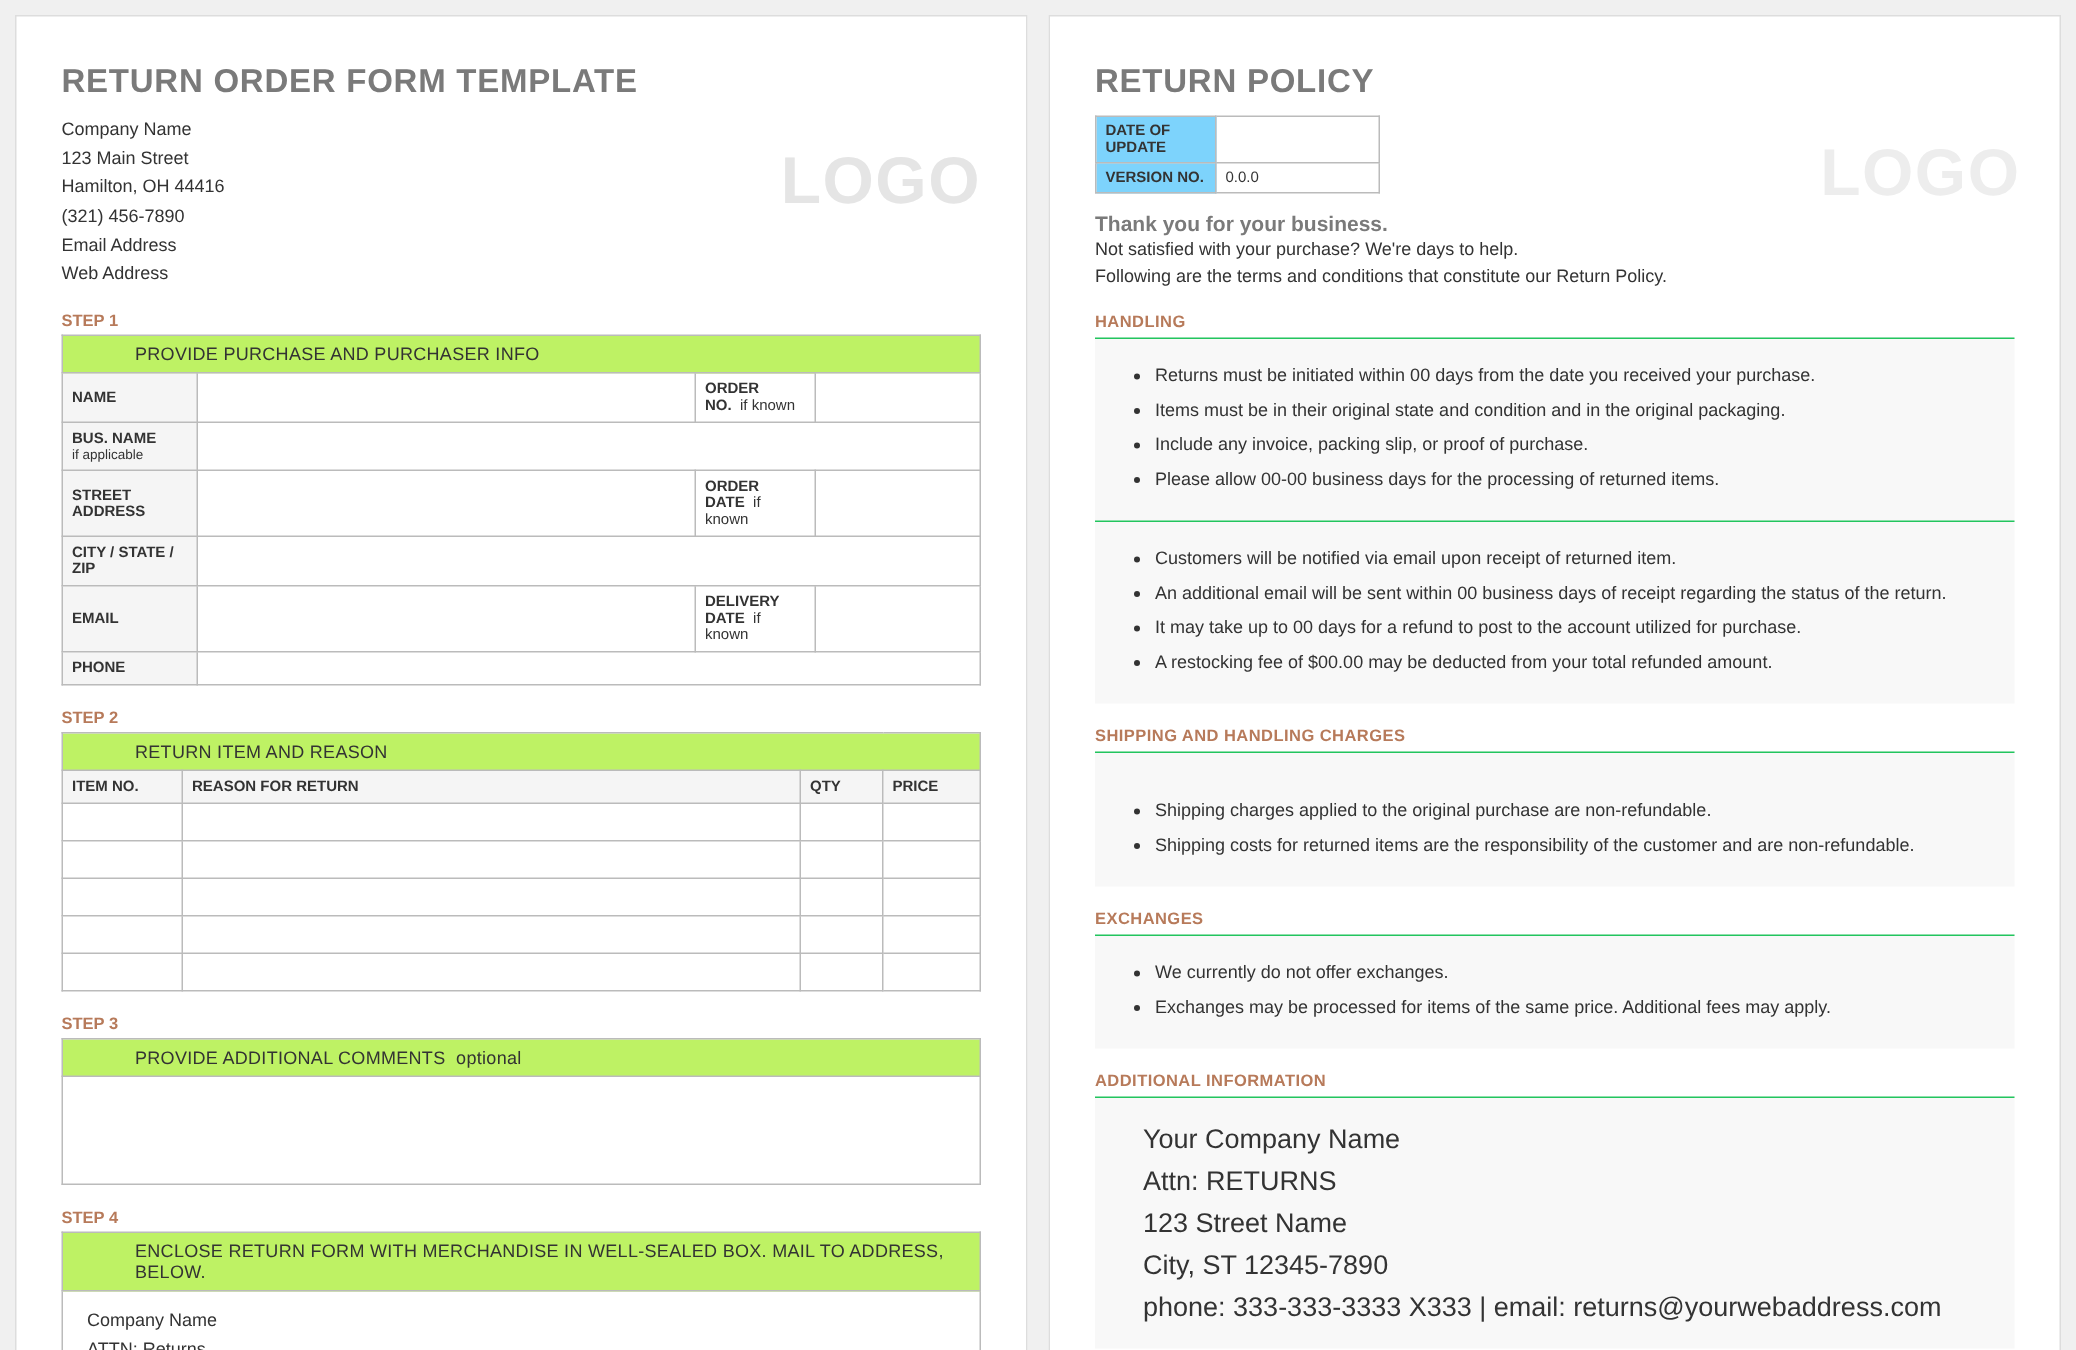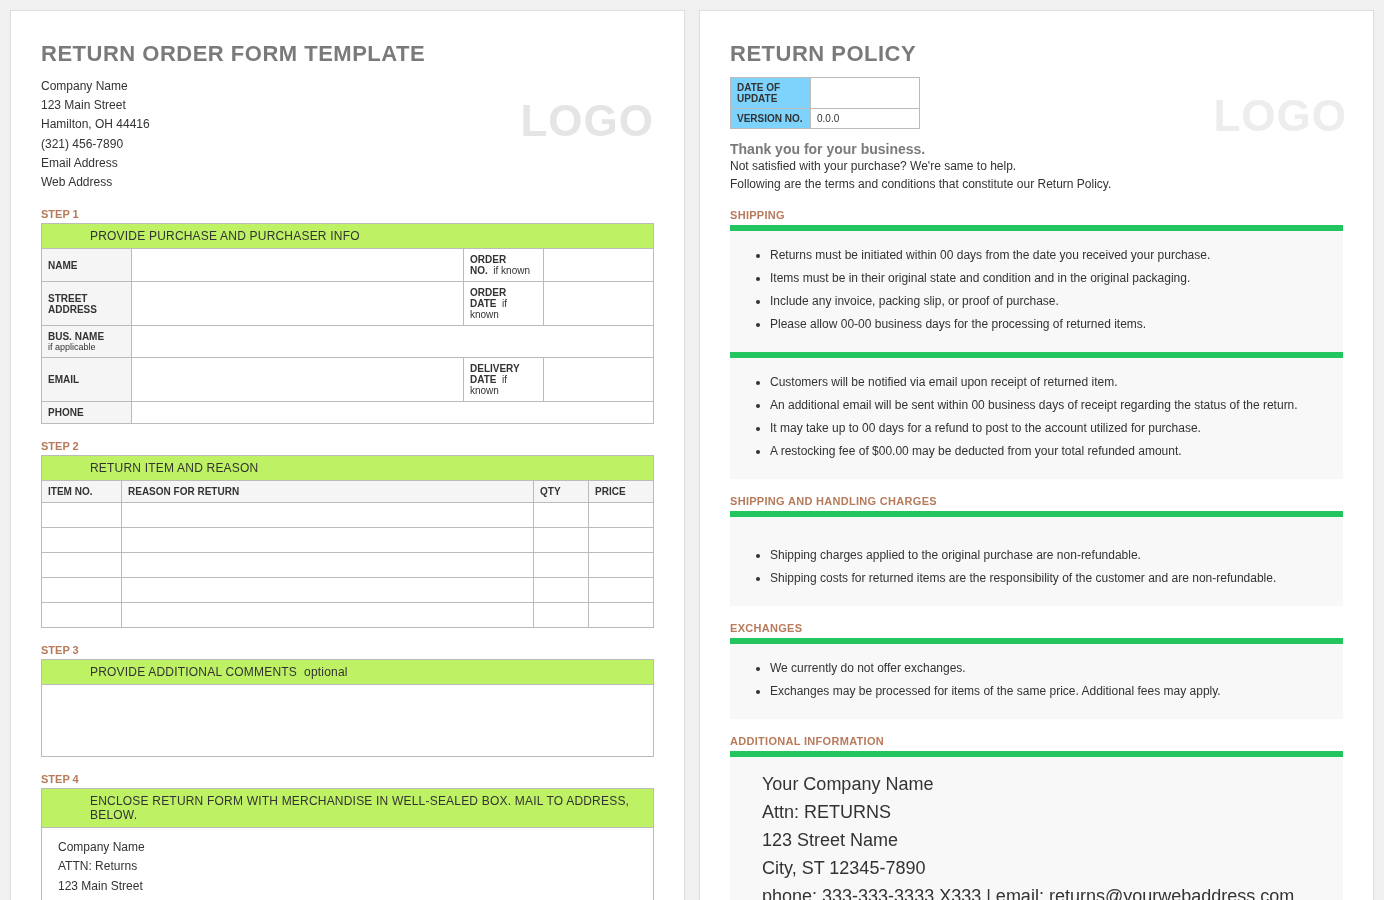--- a/index.html
+++ b/index.html
@@ -53,21 +53,21 @@
   .input-cell { background: #fff; }
   .items-header td { background: #f5f5f5; font-size: 10px; font-weight: bold; }
   .comments-box { height: 72px; background:#fff; border:1px solid #bbb; border-top:none; }
   .ship-box { border:1px solid #bbb; padding:10px 16px; line-height:1.6; font-size:12px; }
 
   .policy-table td { font-size: 10px; padding: 4px 6px; }
   .policy-table .lbl { background:#7dd3fc; font-weight:bold; width:80px; }
   .thankyou { font-weight:bold; color:#7a7a7a; font-size:14px; margin-top:12px; }
   .policy-intro { font-size:12px; line-height:1.5; }
   .policy-section-title { font-size:11px; font-weight:bold; color:#b77a5a; margin-top:16px; margin-bottom:4px; letter-spacing:0.3px;}
-  .policy-body { background:#f8f8f8; border-top:6px solid #22c55e; padding:10px 16px 14px 16px; }
+  .policy-body { background:#f8f8f8; border-top:1px solid #22c55e; padding:10px 16px 14px 16px; }
   .policy-body ul { list-style: disc; padding-left: 24px; }
   .policy-body li { margin: 5px 0; font-size:12px; line-height:1.5; }
   .or-text { font-size:12px; margin-left:4px; }
   .additional-block { padding:4px 0 0 16px; line-height:1.55; font-size:18px;}
   .logo2 { position:absolute; top:80px; right:26px; font-size:44px; font-weight:900; color:#ededed; letter-spacing:1px;}
 </style>
 </head>
 <body>
 
 <div class="page">
@@ -88,33 +88,37 @@
         <tr>
           <td class="section-header" colspan="4">PROVIDE PURCHASE AND PURCHASER INFO</td>
         </tr>
     <tr>
       <td class="field-label">NAME</td>
       <td class="input-cell"></td>
       <td class="right-label"><b>ORDER NO.</b>&nbsp;&nbsp;<span class="sub">if known</span></td>
       <td class="input-cell" style="width:110px;"></td>
     </tr>
     <tr>
-      <td class="field-label">STREET ADDRESS</td>
-      <td class="input-cell"></td>
-      <td class="right-label"><b>ORDER DATE</b>&nbsp;&nbsp;<span class="sub">if known</span></td>
-      <td class="input-cell"></td>
-    </tr>
-    <tr>
       <td class="field-label">
             <div>BUS. NAME</div>
             <div class="sub">if applicable</div>
           </td>
       <td class="input-cell" colspan="3"></td>
     </tr>
     <tr>
+      <td class="field-label">STREET ADDRESS</td>
+      <td class="input-cell"></td>
+      <td class="right-label"><b>ORDER DATE</b>&nbsp;&nbsp;<span class="sub">if known</span></td>
+      <td class="input-cell"></td>
+    </tr>
+    <tr>
+      <td class="field-label">CITY / STATE / ZIP</td>
+      <td class="input-cell" colspan="3"></td>
+    </tr>
+    <tr>
       <td class="field-label">EMAIL</td>
       <td class="input-cell"></td>
       <td class="right-label"><b>DELIVERY DATE</b>&nbsp;&nbsp;<span class="sub">if known</span></td>
       <td class="input-cell"></td>
     </tr>
     <tr>
       <td class="field-label">PHONE</td>
       <td class="input-cell" colspan="3"></td>
     </tr>
   </tbody>
@@ -203,24 +207,24 @@
     <tr>
           <td class="lbl">VERSION NO.</td>
           <td>0.0.0</td>
         </tr>
   </tbody>
     </table>
 
   <div class="logo2">LOGO</div>
 
   <div class="thankyou">Thank you for your business.</div>
-  <div class="policy-intro">Not satisfied with your purchase? We're same to help.</div>
+  <div class="policy-intro">Not satisfied with your purchase? We're days to help.</div>
   <div class="policy-intro">Following are the terms and conditions that constitute our Return Policy.</div>
 
-  <div class="policy-section-title">SHIPPING</div>
+  <div class="policy-section-title">HANDLING</div>
   <div class="policy-body">
     <ul>
       <li>Returns must be initiated within 00 days from the date you received your purchase.</li>
       <li>Items must be in their original state and condition and in the original packaging.</li>
       <li>Include any invoice, packing slip, or proof of purchase.</li>
       <li>Please allow 00-00 business days for the processing of returned items.</li>
     </ul>
   </div>
 
   <div class="policy-body">

